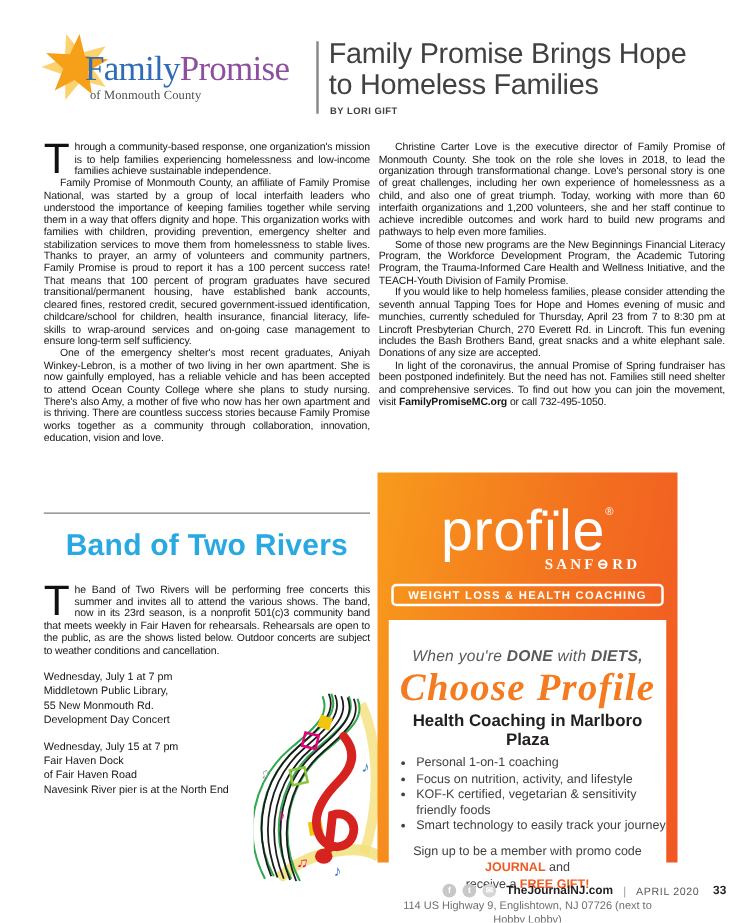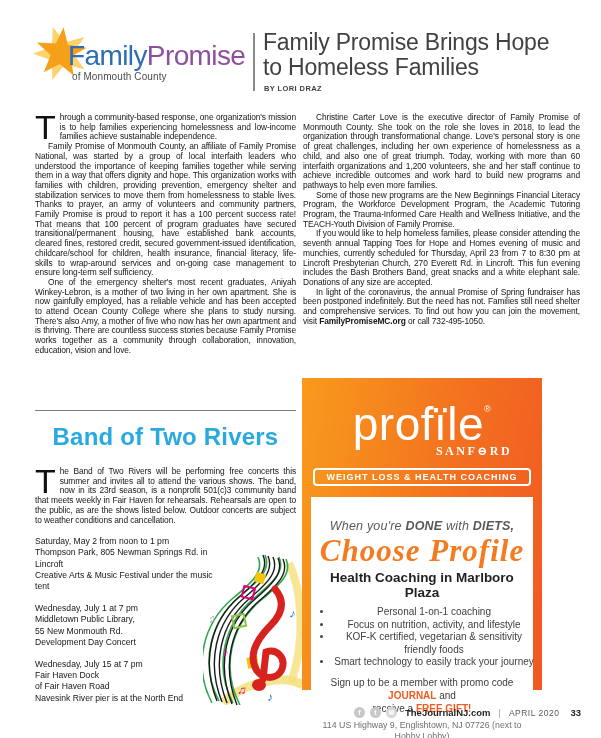--- a/index.html
+++ b/index.html
@@ -3,21 +3,21 @@
 <meta charset="utf-8">
 <style>
   * { margin:0; padding:0; box-sizing:border-box; }
   html,body { background:#ffffff; }
   body {
     width:601px; height:738px; position:relative; overflow:hidden;
     font-family:"Liberation Sans", sans-serif; color:#1a1a1a;
   }
 
   
-  .logo-block { position:absolute; left:34px; top:26px; width:218px; height:72px; }
+  .logo-block { position:absolute; left:34px; top:26px; width:218px; height:72px;font-family:Liberation Serif, serif; }
   .star-svg { position:absolute; left:-4px; top:-1px; }
   .logo-text { position:absolute; left:34px; top:14px; white-space:nowrap; letter-spacing:-0.6px; font-size:28px; }
   .logo-family { color:#2e6db5; }
   .logo-promise { color:#8e4f9f; }
   .logo-tagline { position:absolute; left:38px; top:45px; font-size:10px; color:#4d4d4f; letter-spacing:0.1px; }
 
   .v-rule { position:absolute; left:253px; top:33px; width:2px; height:58px; background:#8a8a8a; }
 
   .headline { position:absolute; left:263px; top:30px; width:330px;
     font-size:23px; line-height:25px; color:#414042; letter-spacing:-0.2px; font-weight:400; }
@@ -51,21 +51,21 @@
   .ad-brand { color:#ffffff; font-family:"Liberation Serif","DejaVu Serif",serif; font-weight:bold;
     font-size:12px; letter-spacing:2.5px; margin-top:-3px; padding-left:104px; }
   .ad-badge-row { text-align:center; margin-top:7px; }
   .ad-badge { display:inline-block; border:2px solid #ffffff; border-radius:4px; padding:2px 12px;
     color:#ffffff; font-size:9px; font-weight:bold; letter-spacing:1px; }
   .ad-panel { flex:1; background:#ffffff; margin:11px 9px 9px 9px; padding:22px 6px 0 6px; text-align:center; }
   .ad-tagline { font-size:12.5px; font-style:italic; color:#58595b; letter-spacing:0.2px; }
   .ad-script { font-family:"Liberation Serif","DejaVu Serif",serif; font-style:italic; font-weight:bold;
     color:#f47b20; font-size:31px; line-height:32px; margin:2px 0 3px 0; letter-spacing:1px; }
   .ad-heading { font-size:13.5px; font-weight:bold; color:#231f20; }
-  .ad-bullets { text-align:center; width:218px; margin:6px auto 7px auto; padding-left:16px;
+  .ad-bullets { text-align:left; width:218px; margin:6px auto 7px auto; padding-left:16px;
     font-size:10px; line-height:12.6px; color:#414042; }
   .ad-signup { font-size:10px; line-height:13px; color:#414042; }
   .orange-bold { color:#f15a22; font-weight:bold; }
   .ad-address { margin-top:5px; font-size:8.8px; line-height:11px; color:#6d6e71; }
 
   
   .footer { position:absolute; right:20px; top:707px; display:flex; align-items:center; gap:5px; }
   .social { width:11px; height:11px; border-radius:50%; background:#c8c8c8; color:#ffffff;
     font-size:7px; line-height:11px; text-align:center; font-weight:bold; }
   .social.lite { background:#d6d6d6; }
@@ -87,21 +87,21 @@
   </div>
   <div class="logo-tagline">of Monmouth County</div>
 </div>
 
 <div class="v-rule"></div>
 
 <div class="headline">
   <div>Family Promise Brings Hope</div>
   <div>to Homeless Families</div>
 </div>
-<div class="byline">BY LORI DRAZ</div>
+<div class="byline">BY LORI GIFT</div>
 
 <div class="col-left body-text">
   <p>
     <span class="dropcap">T</span><span>hrough a community-based response, one organization's mission is to help families experiencing homelessness and low-income families achieve sustainable independence.</span>
   </p>
   <p class="ind">Family Promise of Monmouth County, an affiliate of Family Promise National, was started by a group of local interfaith leaders who understood the importance of keeping families together while serving them in a way that offers dignity and hope. This organization works with families with children, providing prevention, emergency shelter and stabilization services to move them from homelessness to stable lives. Thanks to prayer, an army of volunteers and community partners, Family Promise is proud to report it has a 100 percent success rate! That means that 100 percent of program graduates have secured transitional/permanent housing, have established bank accounts, cleared fines, restored credit, secured government-issued identification, childcare/school for children, health insurance, financial literacy, life-skills to wrap-around services and on-going case management to ensure long-term self sufficiency.</p>
   <p class="ind">One of the emergency shelter's most recent graduates, Aniyah Winkey-Lebron, is a mother of two living in her own apartment. She is now gainfully employed, has a reliable vehicle and has been accepted to attend Ocean County College where she plans to study nursing. There's also Amy, a mother of five who now has her own apartment and is thriving. There are countless success stories because Family Promise works together as a community through collaboration, innovation, education, vision and love.</p>
 </div>
 
 <div class="col-right body-text">
@@ -113,25 +113,20 @@
   </p>
 </div>
 
 <div class="band">
   <hr class="band-rule">
   <div class="band-heading">Band of Two Rivers</div>
   <div class="body-text band-para">
     <span class="dropcap">T</span><span>he Band of Two Rivers will be performing free concerts this summer and invites all to attend the various shows. The band, now in its 23rd season, is a nonprofit 501(c)3 community band that meets weekly in Fair Haven for rehearsals. Rehearsals are open to the public, as are the shows listed below. Outdoor concerts are subject to weather conditions and cancellation.</span>
   </div>
   <div class="schedule">
-    <div class="event">
-      <div>Saturday, May 2 from noon to 1 pm</div>
-      <div>Thompson Park, 805 Newman Springs Rd. in Lincroft</div>
-      <div>Creative Arts &amp; Music Festival under the music tent</div>
-    </div>
     <div class="event">
       <div>Wednesday, July 1 at 7 pm</div>
       <div>Middletown Public Library,</div>
       <div>55 New Monmouth Rd.</div>
       <div>Development Day Concert</div>
     </div>
     <div class="event">
       <div>Wednesday, July 15 at 7 pm</div>
       <div>Fair Haven Dock</div>
       <div>of Fair Haven Road</div>

